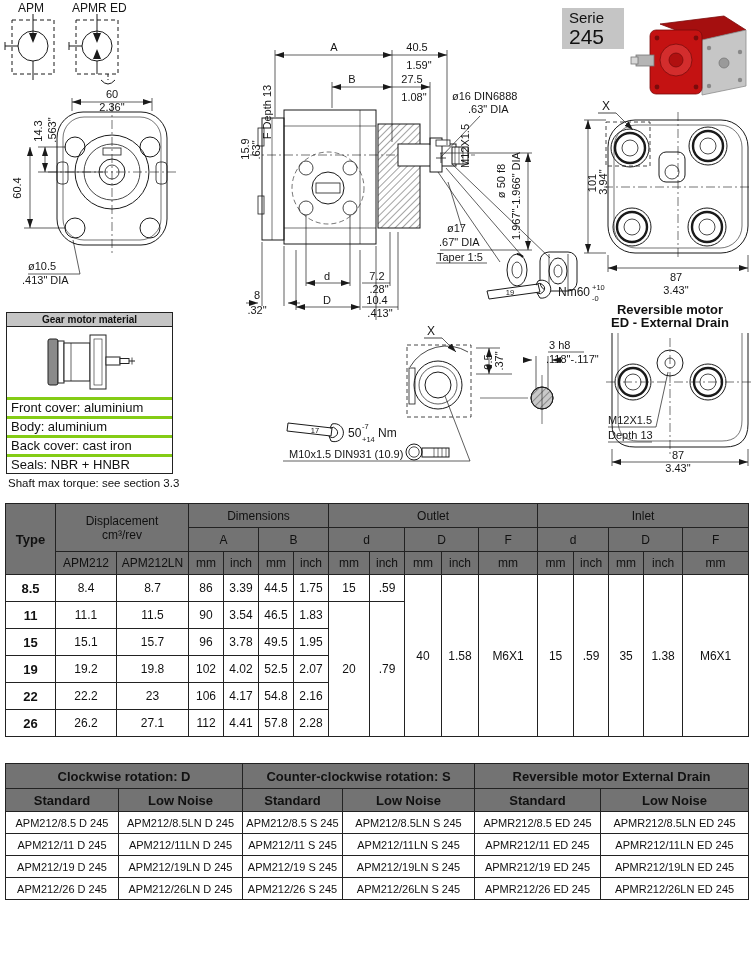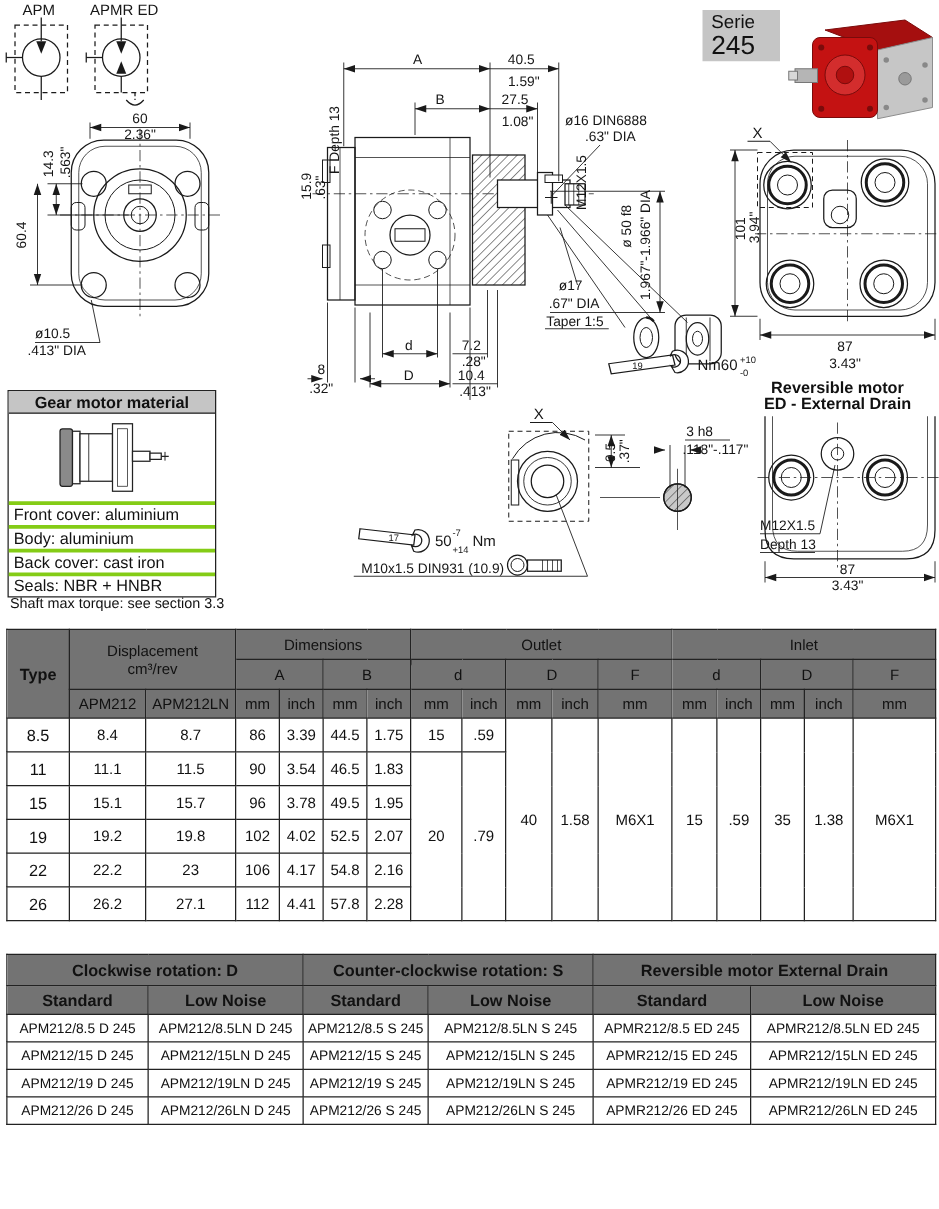--- a/index.html
+++ b/index.html
@@ -7,36 +7,36 @@
        font-family:"Liberation Sans","DejaVu Sans",sans-serif;color:#111;}
   .abs{position:absolute;}
   svg text{font-family:"Liberation Sans","DejaVu Sans",sans-serif;fill:#161616;stroke:none;}
   .t{font-size:11px;}
   .t12{font-size:12px;}
   .ts{font-size:7.5px;}
   #serie{left:562px;top:8px;width:62px;height:41px;background:#c5c5c5;padding:2px 0 0 7px;box-sizing:border-box;}
   #serie .l1{font-size:15px;line-height:16px;}
   #serie .l2{font-size:21px;line-height:22px;}
   #matbox{left:6px;top:312px;width:167px;border:1px solid #222;background:#fff;box-sizing:border-box;}
-  #matbox .title{background:#c5c5c5;border-bottom:1px solid #222;font-weight:bold;font-size:13px;text-align:center;padding:1px 0;}
+  #matbox .title{background:#c5c5c5;border-bottom:1px solid #222;font-weight:bold;font-size:10px;text-align:center;padding:1px 0;}
   #matbox .pic{height:70px;display:flex;align-items:center;justify-content:center;}
   #matbox .mrow{border-top:3px solid #84cc16;font-size:13px;padding-left:4px;height:16px;line-height:16px;white-space:nowrap;}
   #revcap{left:590px;top:303px;width:160px;text-align:center;font-size:13px;line-height:13px;font-weight:bold;}
   #note1{left:8px;top:477px;font-size:11.5px;}
   #note2{left:205px;top:476px;font-size:11.5px;margin-top:48px;}
   table{border-collapse:collapse;table-layout:fixed;}
   td,th{border:1px solid #222;text-align:center;vertical-align:middle;padding:0;overflow:hidden;font-weight:normal;}
   .gray{background:#737373;}
   #spec{left:5px;top:503px;}
   #spec table{width:743px;font-size:12px;}
   #spec .h1{height:24px;}
   #spec .h2{height:24px;}
   #spec .h3{height:23px;}
   #spec tbody td{height:26px;}
-  #spec .btype{font-weight:normal;font-size:13px;margin-top:44px;}
+  #spec .btype{font-weight:bold;font-size:13px;margin-top:44px;}
   #order{left:5px;top:763px;}
   #order table{width:743px;}
   #order th{font-size:13px;font-weight:bold;height:24px;}
   #order th.sub{height:22px;}
   #order td{font-size:11px;height:21px;white-space:nowrap;}
 </style>
 </head>
 <body>
 
 <svg id="draw" class="abs" style="left:0;top:0" width="751" height="500" viewBox="0 0 751 500">
@@ -550,26 +550,26 @@
   <tbody>
     <tr>
       <td>APM212/8.5 D 245</td>
       <td>APM212/8.5LN D 245</td>
       <td>APM212/8.5 S 245</td>
       <td>APM212/8.5LN S 245</td>
       <td>APMR212/8.5 ED 245</td>
       <td>APMR212/8.5LN ED 245</td>
     </tr>
     <tr>
-      <td>APM212/15 D 245</td>
-      <td>APM212/15LN D 245</td>
-      <td>APM212/15 S 245</td>
-      <td>APM212/15LN S 245</td>
-      <td>APMR212/15 ED 245</td>
-      <td>APMR212/15LN ED 245</td>
+      <td>APM212/11 D 245</td>
+      <td>APM212/11LN D 245</td>
+      <td>APM212/11 S 245</td>
+      <td>APM212/11LN S 245</td>
+      <td>APMR212/11 ED 245</td>
+      <td>APMR212/11LN ED 245</td>
     </tr>
     <tr>
       <td>APM212/19 D 245</td>
       <td>APM212/19LN D 245</td>
       <td>APM212/19 S 245</td>
       <td>APM212/19LN S 245</td>
       <td>APMR212/19 ED 245</td>
       <td>APMR212/19LN ED 245</td>
     </tr>
     <tr>

